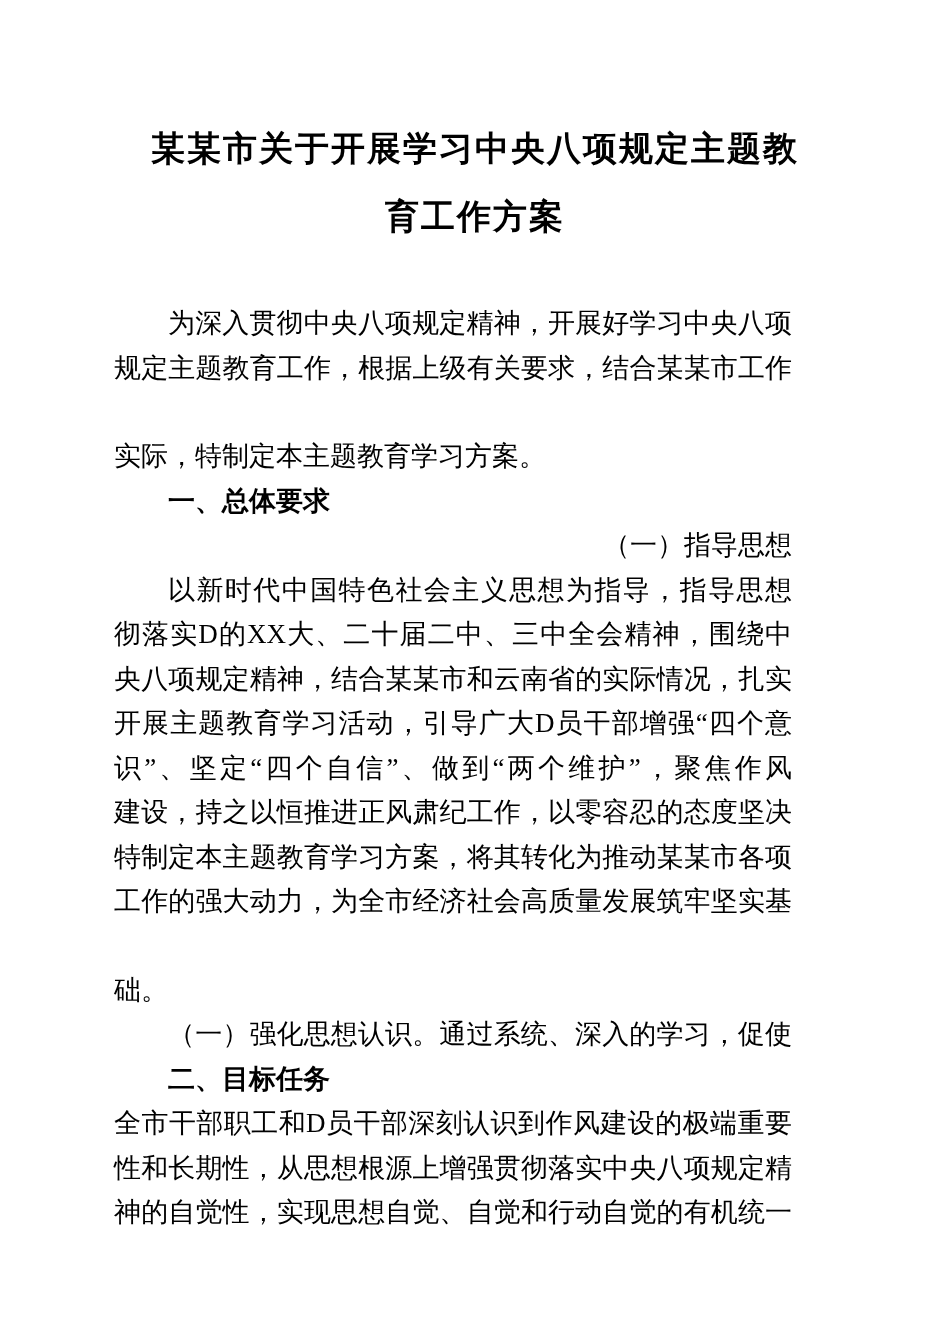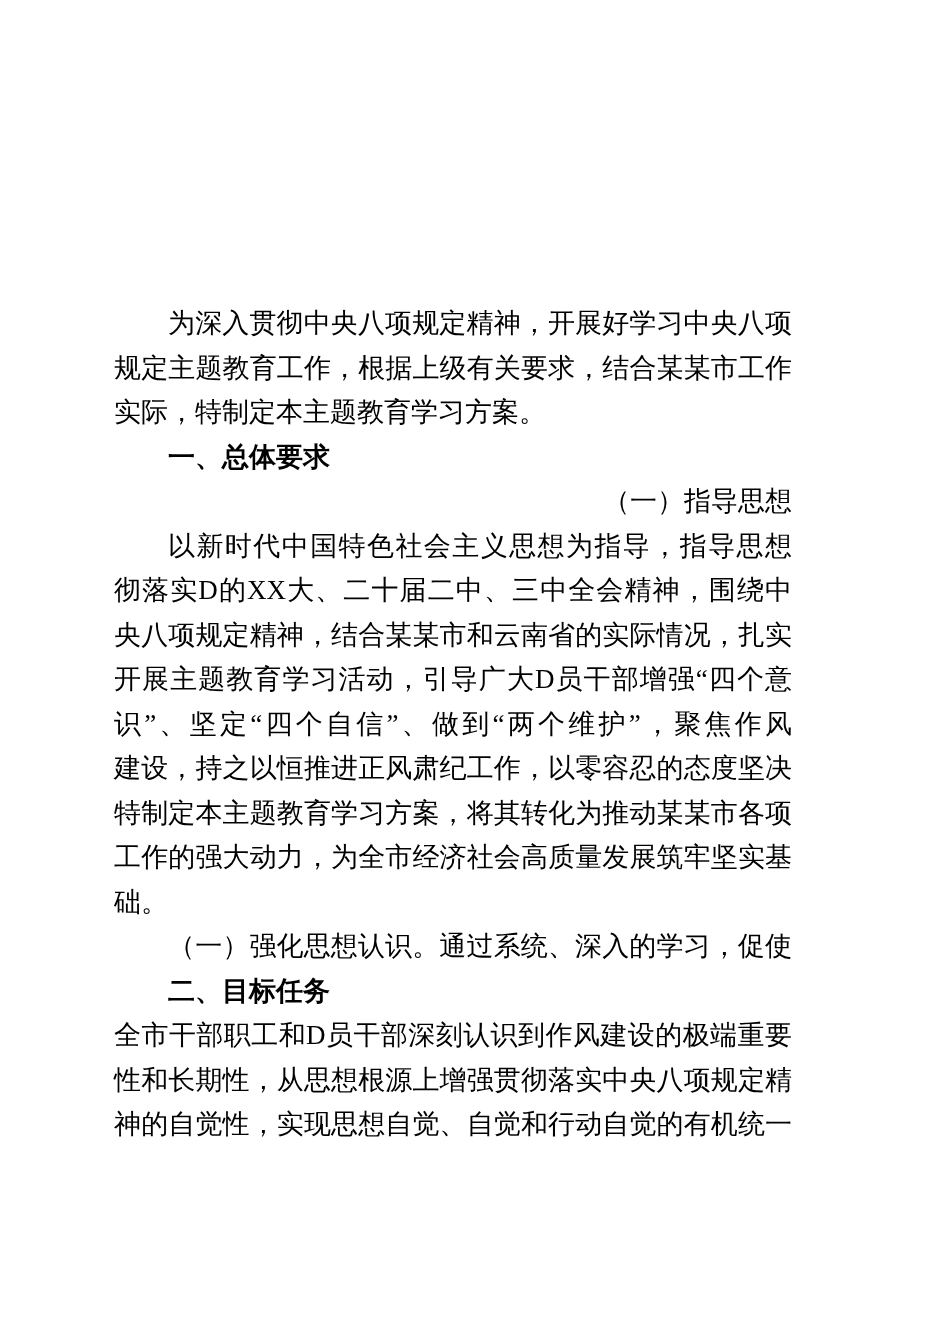--- a/index.html
+++ b/index.html
@@ -37,37 +37,40 @@
     text-indent: 54px;
     text-align: justify;
     text-align-last: justify;
   }
   .body-just {
     text-align: justify;
     text-align-last: justify;
   }
   .body-end {
     text-align: left;
+    margin-top: 44px;
   }
   .heading {
     font-family: Liberation Sans, sans-serif;
     font-weight: 700;
     text-indent: 54px;
     text-align: left;
   }
   .subheading {
     text-indent: 54px;
     text-align: right;
   }
 </style>
 </head>
 <body>
 
 <div class="page">
   <div class="doc-title">
+    <div>某某市关于开展学习中央八项规定主题教</div>
+    <div>育工作方案</div>
   </div>
   <div class="content">
       <div class="line body-first">为深入贯彻中央八项规定精神，开展好学习中央八项</div>
       <div class="line body-just">规定主题教育工作，根据上级有关要求，结合某某市工作</div>
       <div class="line body-end">实际，特制定本主题教育学习方案。</div>
       <div class="line heading">一、总体要求</div>
       <div class="line subheading">（一）指导思想</div>
       <div class="line body-first">以新时代中国特色社会主义思想为指导，指导思想</div>
       <div class="line body-just">彻落实D的XX大、二十届二中、三中全会精神，围绕中</div>
       <div class="line body-just">央八项规定精神，结合某某市和云南省的实际情况，扎实</div>

